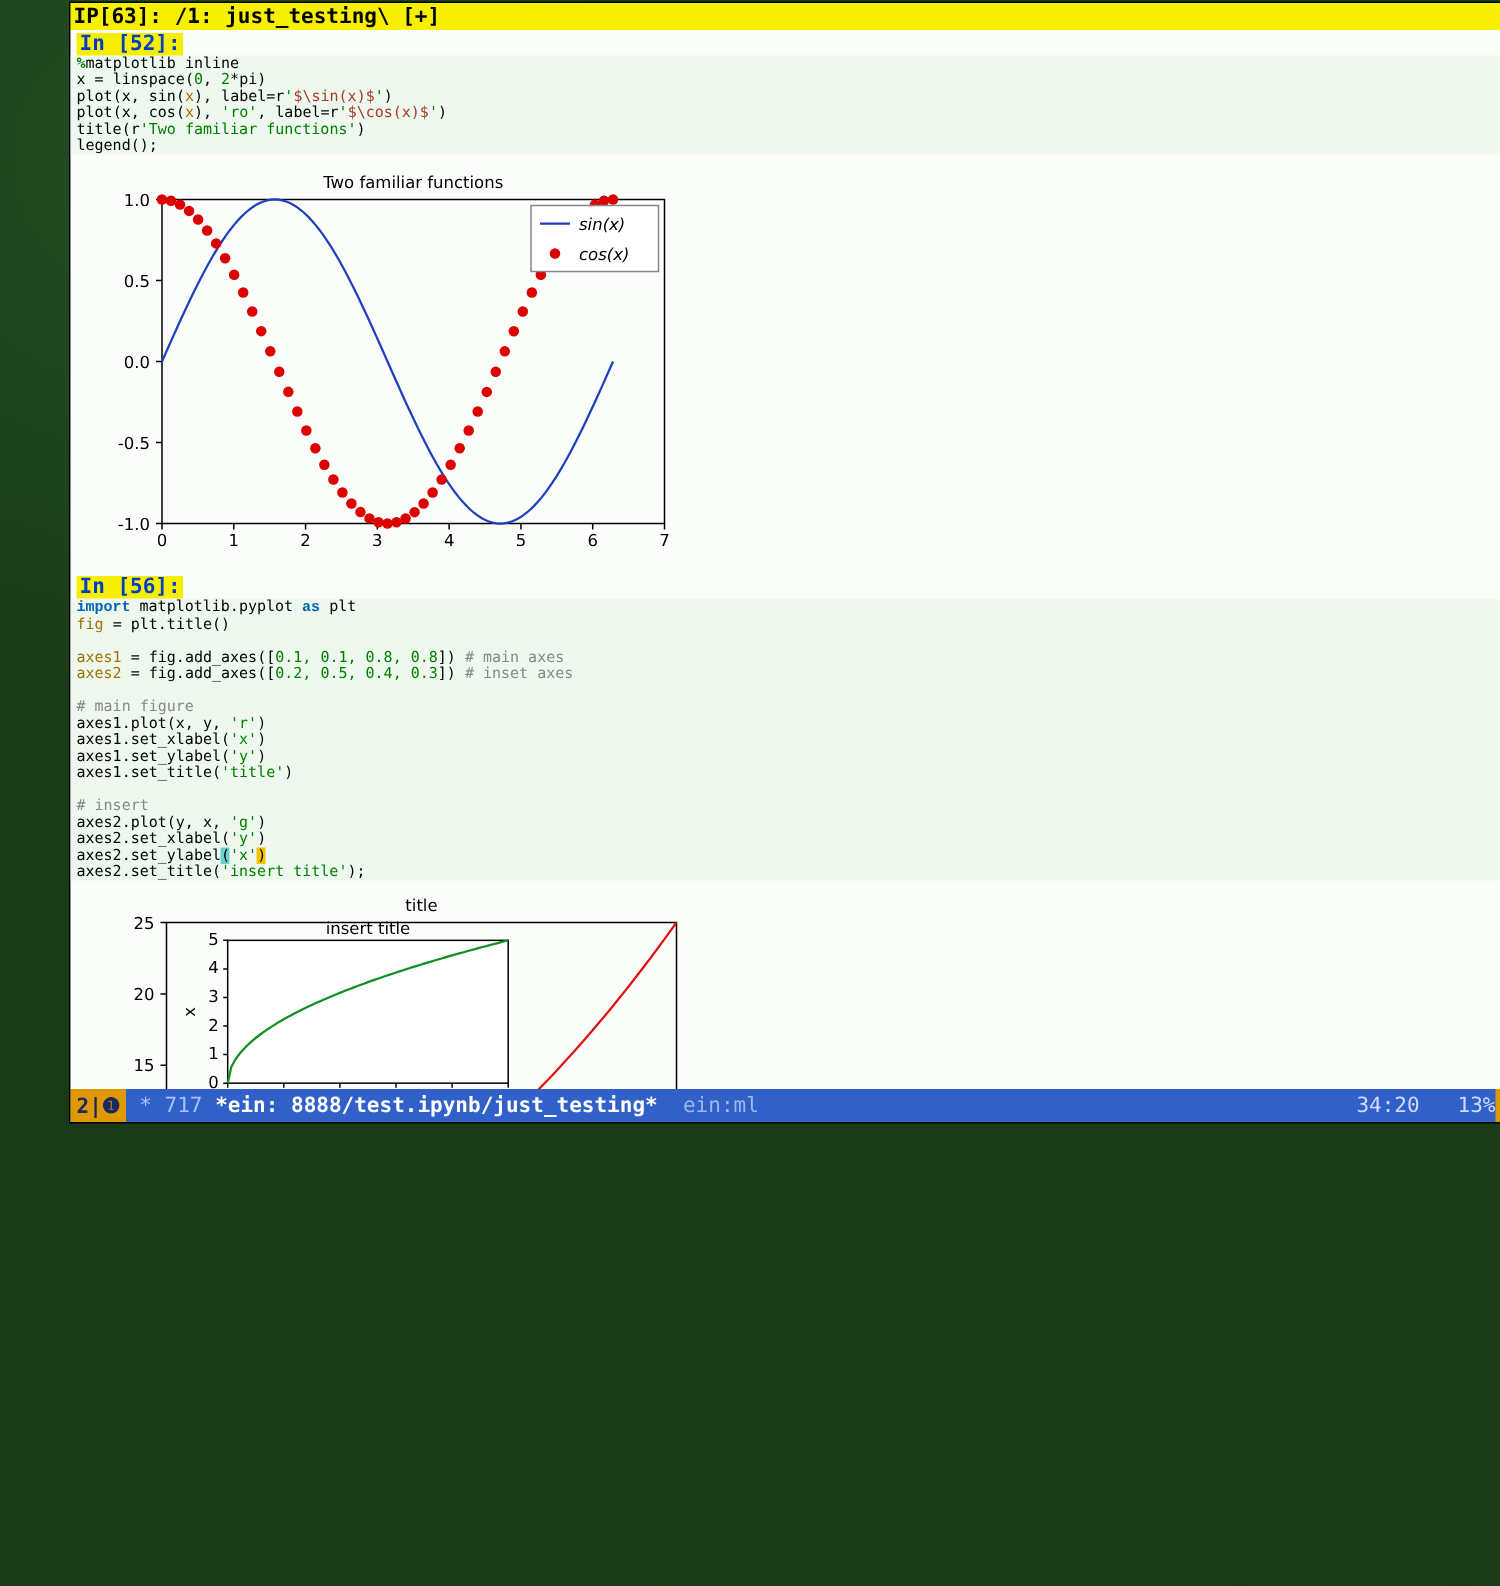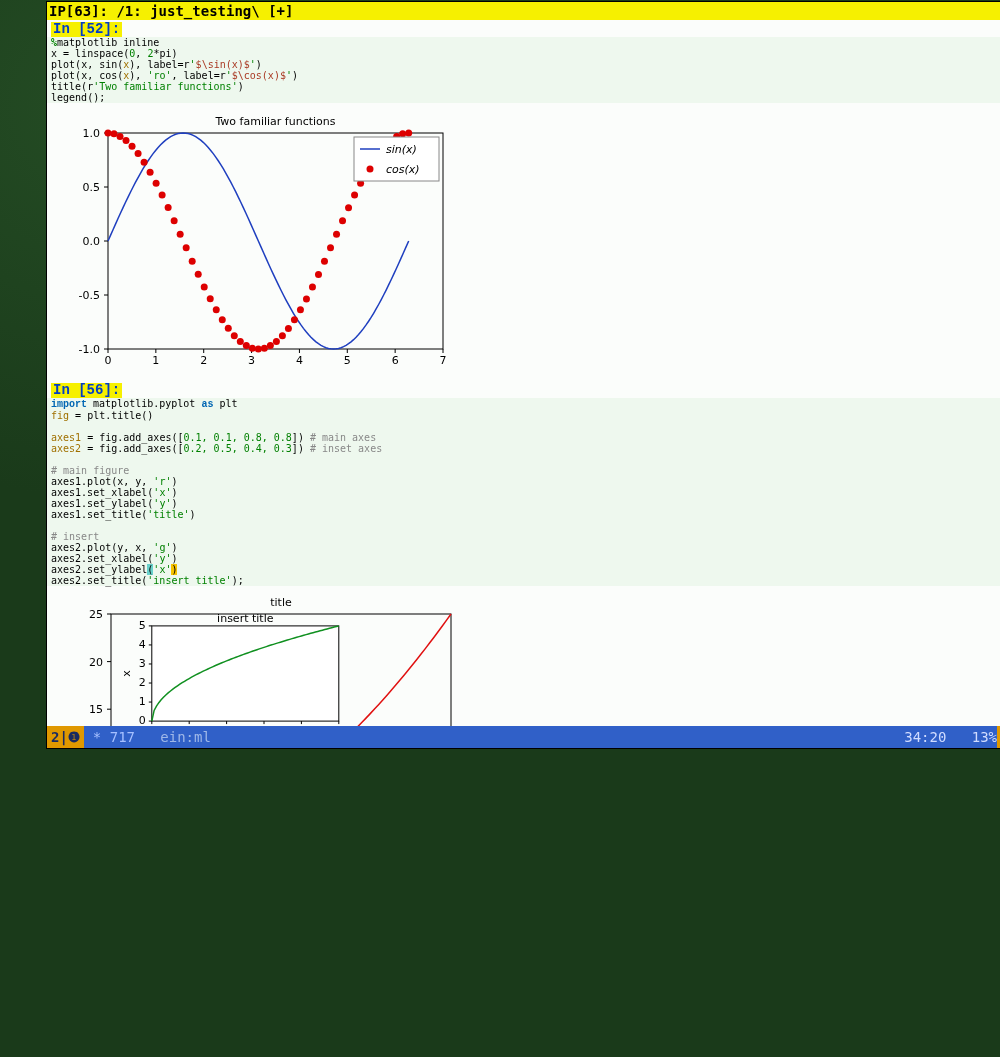--- a/index.html
+++ b/index.html
@@ -46,21 +46,20 @@
     overflow: hidden;
     line-height: 1.1;
   }
   .cell-prompt {
     background: #f6f000;
     color: #003dc7;
     font-weight: bold;
     display: inline-block;
     padding: 0 2px;
     margin: 2px 0 0 4px;
-    font-family: Liberation Mono, monospace;
   }
   .code-block {
     background: #eef8ee;
     white-space: pre;
     padding: 0 4px;
     margin: 0;
     font-size: 10px;
     line-height: 1.1;
     font-family: inherit;
   }
@@ -297,19 +296,20 @@
           <text x="66.8" y="79.5" text-anchor="middle" font-size="10" transform="rotate(-90 66.8 79.5)">x</text>
           <path d="M88.8 127.1 L91.1375 116.456316427101 L93.475 112.0475583375985 L95.8125 108.6645992720527 L98.15 105.81263285420201 L100.4875 103.30000000000001 L102.825 101.02840626275409 L105.1625 98.93946023244581 L107.5 96.99511667519701 L109.8375 95.168949281303 L112.175 93.44171721552034 L114.5125 91.79889520142464 L116.85 90.22919854410539 L119.1875 88.72365311809891 L121.525 87.274982736978 L123.86250000000001 85.87719077986071 L126.2 84.52526570840399 L128.5375 83.21496838328585 L130.875 81.94267501279555 L133.2125 80.70525891870935 L135.55 79.5 L137.88750000000002 78.32451435403232 L140.22500000000002 77.17669882710078 L142.5625 76.05468679692522 L144.9 74.95681252550818 L147.2375 73.881582135505 L149.57500000000002 72.82764976528104 L151.91250000000002 71.79379781615808 L154.25 70.77892046489166 L156.5875 69.78200980494867 L158.925 68.80214412176036 L161.26250000000002 67.83847791357363 L163.60000000000002 66.89023335039406 L165.9375 65.956692925554 L168.275 65.03719310247078 L170.6125 64.13111879666275 L172.95000000000002 63.237898562606006 L175.28750000000002 62.357000378419286 L177.625 61.48792794005055 L179.9625 60.63021739165984 L182.3 59.783434431040675 L184.6375 58.947171738804556 L186.97500000000002 58.12104668813828 L189.3125 57.30469929859174 L191.65000000000003 56.497790402849276 L193.9875 55.7 L196.325 54.911025772629245 L198.66250000000002 54.130581748241966 L201 53.35839708821078 L203.33750000000003 52.59421498970701 L205.675 51.83779168799258 L208.0125 51.08889554808456 L210.35000000000002 50.34730623619781 L212.6875 49.6128139625654 L215.02500000000003 48.88521878826228 L217.3625 48.16432998954147 L219.7 47.449965473956006 L222.03750000000002 46.74195124320153 L224.375 46.040120898190324 L226.71250000000003 45.3443151823679 L229.05 44.654381559721436 L231.3875 43.970173824312624 L233.72500000000002 43.29155173850312 L236.0625 42.61838069733748 L238.40000000000003 41.950531416808 L240.7375 41.287879643957055 L243.075 40.63030588697564 L245.41250000000002 39.977695163637925 L247.75 39.329936766571706 L250.08750000000003 38.68692404400806 L252.425 38.04855419478018 L254.7625 37.41472807645616 L257.1 36.785350025591086 L259.4375 36.16032768917628 L261.77500000000003 35.539571866444405 L264.1125 34.922996360263475 L266.45 34.310517837418665 L268.7875 33.70205569714074 L271.125 33.097531947294065 L273.46250000000003 32.49687108768547 L275.8 31.9" fill="none" stroke="#109020" stroke-width="1.5"></path>
         </svg>
     </div>
 
   </div>
 
   <div class="statusbar">
     <span class="orange-box">2|❶</span>
     <span style="color:#a6c0ff"> * 717 </span>
+    <span style="font-weight:bold;color:#fff">*ein: 8888/test.ipynb/just_testing*</span>
     <span style="color:#9fb8e8">  ein:ml</span>
     <span class="spacer"></span>
     <span style="color:#d0dcff">34:20</span>
     <span style="color:#d0dcff">   13%</span>
     <span class="orange-box" style="width:14px">&nbsp;</span>
   </div>
 </div>
 
 </body></html>

